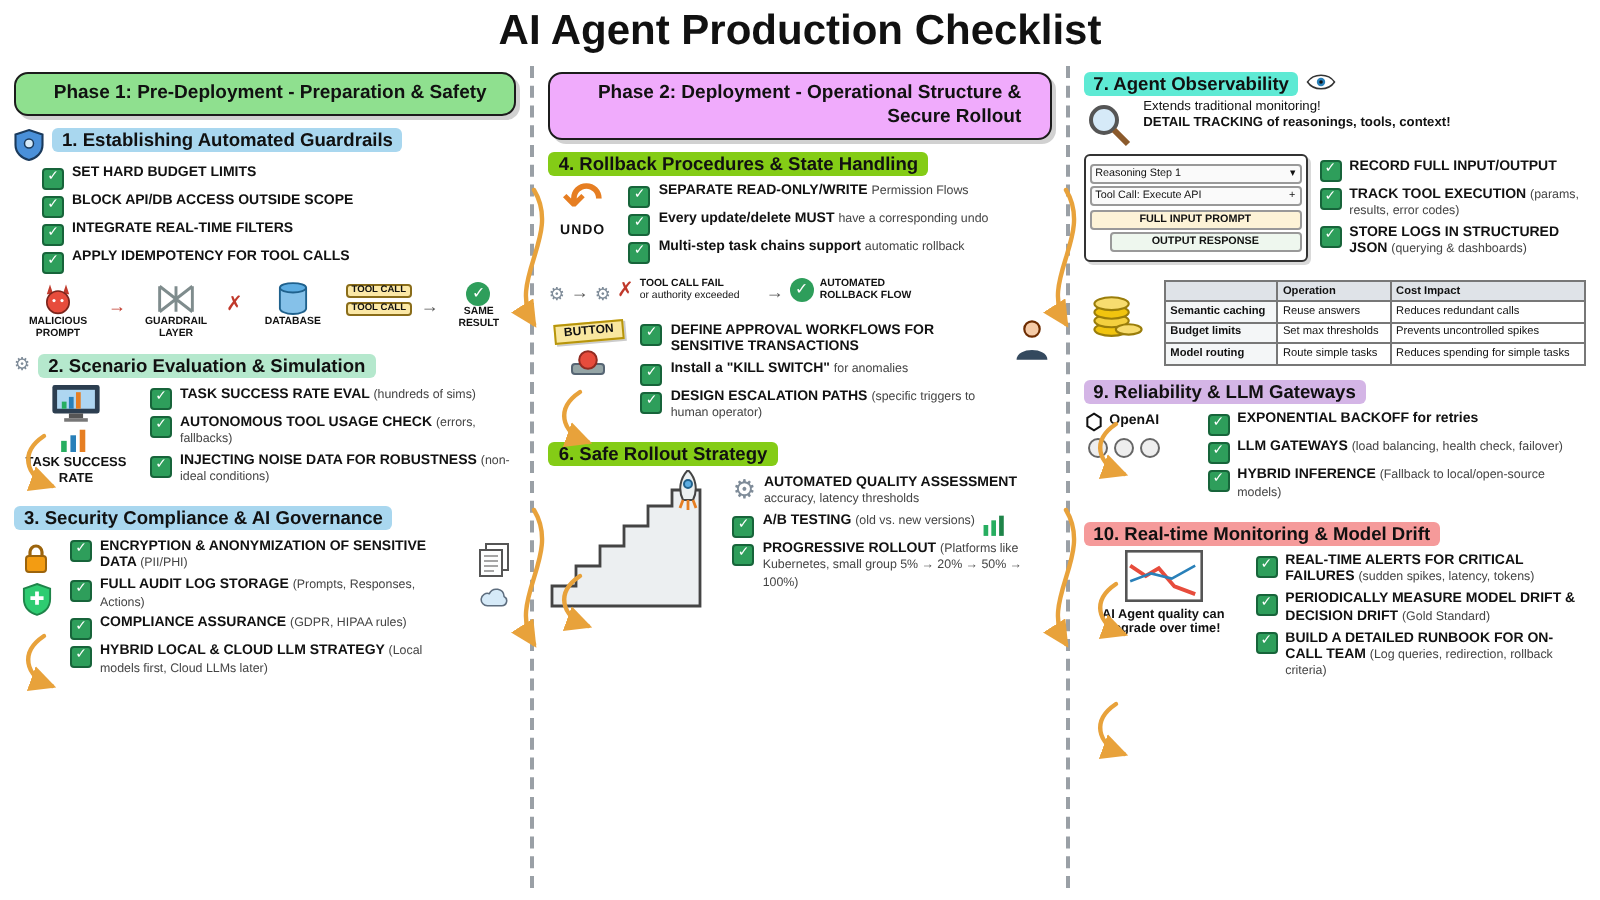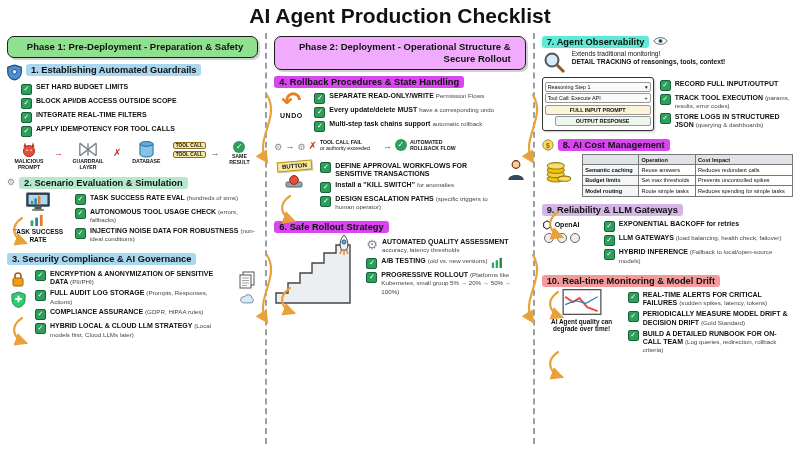--- a/index.html
+++ b/index.html
@@ -10,21 +10,21 @@
   .col{flex:1 1 0;min-width:0;padding:3px 7px;position:relative}
   .col+.col{border-left:2px dashed #9aa0a6}
   .phase-header{border:1.6px solid #1c1c1c;border-radius:7px;text-align:right;font-weight:700;
                 font-size:9.5px;line-height:1.25;padding:4px 14px 4px 6px;box-shadow:2px 2px 0 rgba(0,0,0,.18);
                 margin-bottom:6px;position:relative}
   .ph1{background:#8fe08f}.ph2{background:#f0abfc}.ph3{background:#f58f8f}
   .hdr-eye{position:absolute;right:-2px;top:6px}
   .sec{margin-bottom:7px}
   .sec-head{display:flex;align-items:flex-start;gap:4px;margin-bottom:2px}
   .sec-title{font-weight:700;font-size:9.3px;padding:1px 5px;border-radius:3px;white-space:nowrap}
-  .bg-blue{background:#a9d7ef}.bg-mint{background:#b5e8cd}.bg-yellow{background:#d946ef}
+  .bg-blue{background:#a9d7ef}.bg-mint{background:#b5e8cd}.bg-yellow{background:#84cc16}
   .bg-orange{background:#f5b86e}.bg-pink{background:#5eead4}.bg-purple{background:#d4b5e6}.bg-red{background:#f59a9a}
   .row{display:flex;gap:6px;align-items:flex-start}
   .items{flex:1;min-width:0}
   .item{display:flex;gap:4px;margin:2.5px 0;align-items:flex-start}
   .chk{flex:0 0 9px;width:9px;height:9px;background:#2e9e5b;border:1px solid #17643a;border-radius:2px;
        color:#fff;font-size:7px;line-height:8px;text-align:center;font-weight:700;margin-top:.5px}
   .itx{font-size:7px;font-weight:700;line-height:1.2}
   .isub{font-size:6.2px;font-weight:400;color:#444}
   .indent{margin-left:14px}
   .dg{display:flex;align-items:flex-start;gap:3px;margin-top:4px}
@@ -393,27 +393,20 @@
             </div>
             <div class="item">
               <span class="chk">✓</span>
               <span class="itx"><span>STORE LOGS IN STRUCTURED JSON</span> <span class="isub">(querying &amp; dashboards)</span></span>
             </div>
           </div>
         </div>
       </div>
 
       <div class="sec">
-        <div class="sec-head">
-          <svg width="12" height="12" viewBox="0 0 14 14">
-              <circle cx="7" cy="7" r="6" fill="#f7dc6f" stroke="#9a7d0a"></circle>
-              <text x="7" y="10" text-anchor="middle" font-size="8" font-weight="bold" fill="#7d6608">$</text>
-            </svg>
-          <span class="sec-title bg-yellow">8. AI Cost Management</span>
-        </div>
         <div class="row">
           <div class="money-block">
             <svg width="26" height="30" viewBox="0 0 24 28">
               <ellipse cx="9" cy="24" rx="8" ry="3" fill="#f1c40f" stroke="#9a7d0a"></ellipse>
               <ellipse cx="9" cy="20" rx="8" ry="3" fill="#f4d03f" stroke="#9a7d0a"></ellipse>
               <ellipse cx="9" cy="16" rx="8" ry="3" fill="#f1c40f" stroke="#9a7d0a"></ellipse>
               <ellipse cx="9" cy="12" rx="8" ry="3" fill="#f7dc6f" stroke="#9a7d0a"></ellipse>
               <ellipse cx="17" cy="24" rx="6" ry="2.4" fill="#f7dc6f" stroke="#9a7d0a"></ellipse>
             </svg>
           </div>

